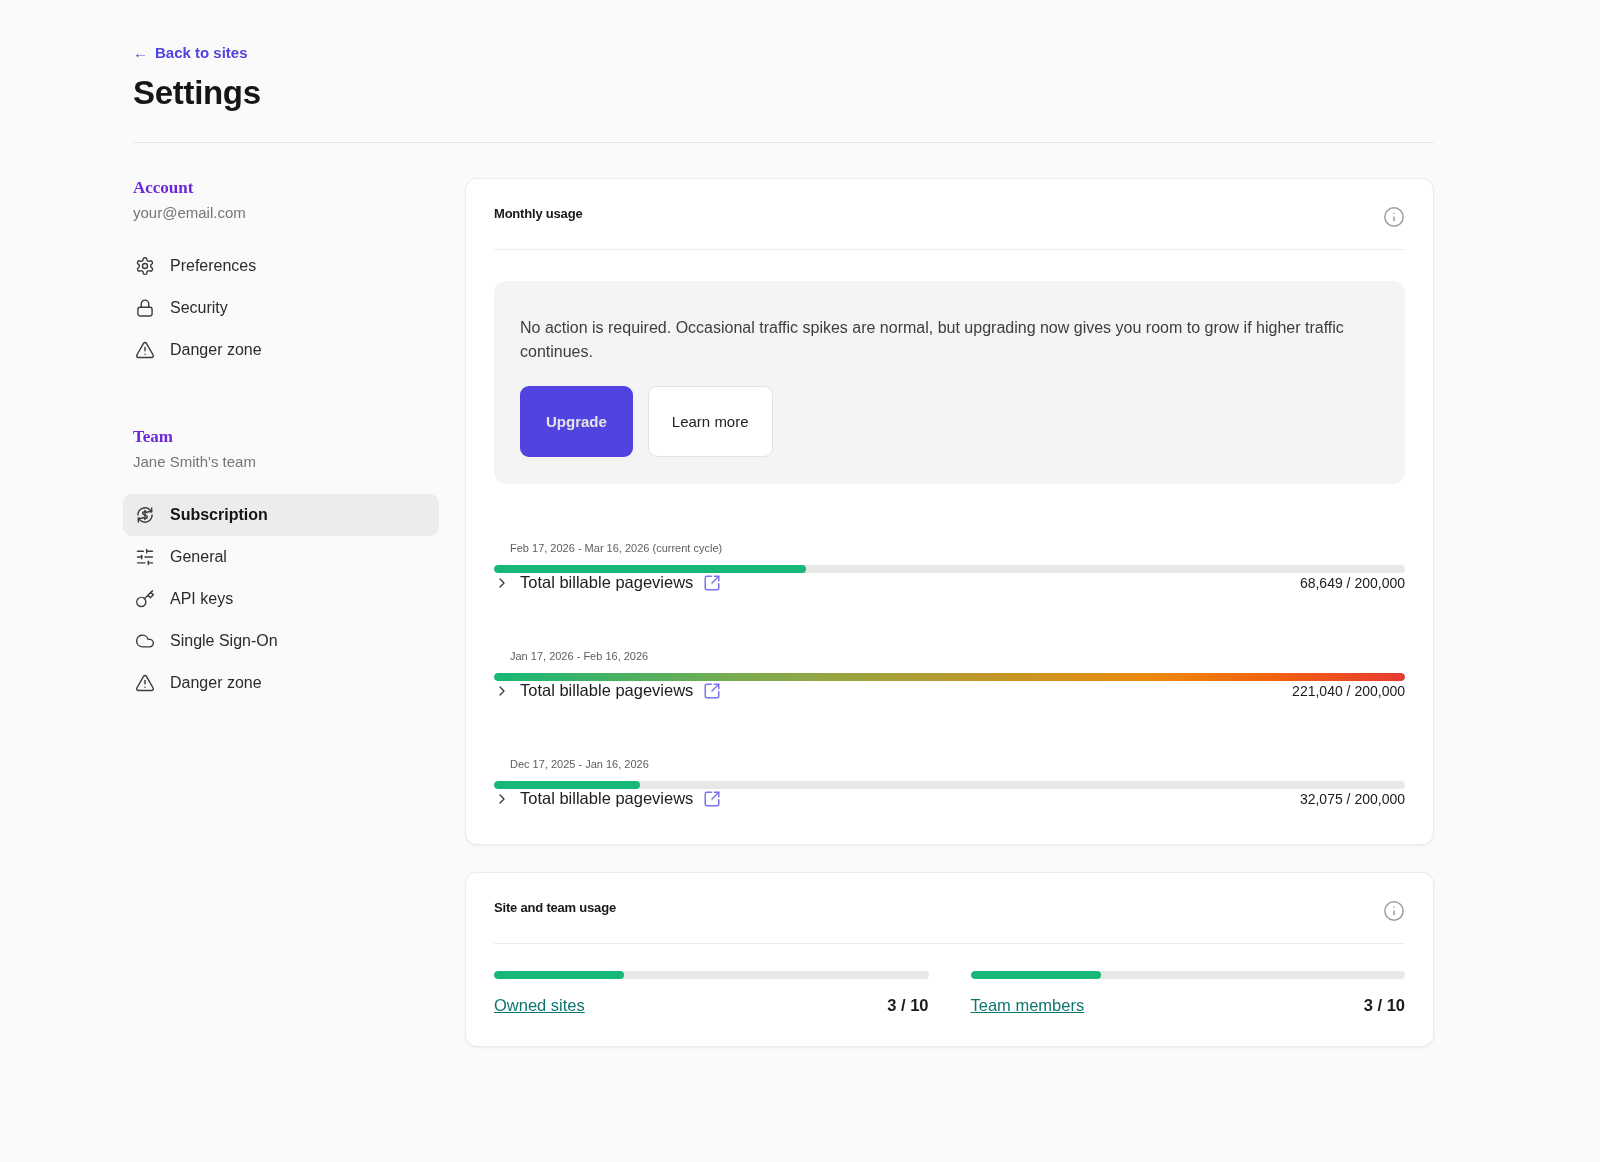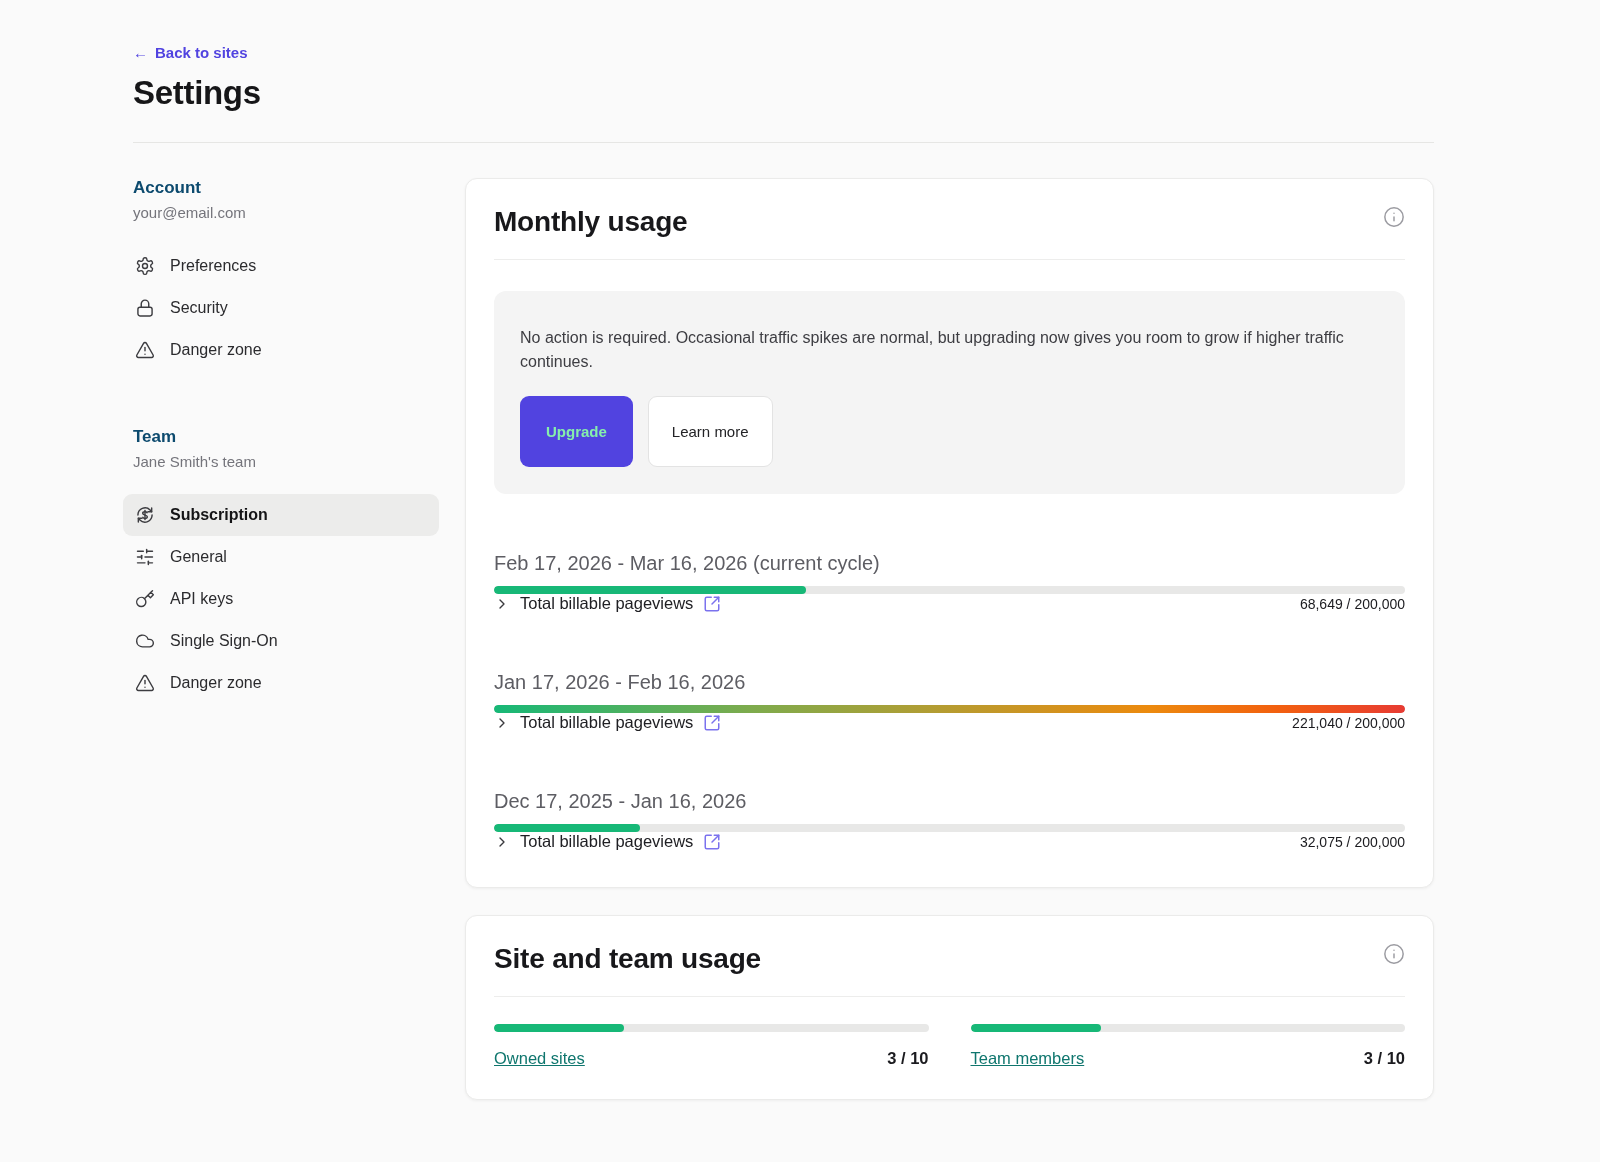--- a/index.html
+++ b/index.html
@@ -36,21 +36,21 @@
     margin:12px 0 0;font-size:33px;font-weight:700;color:#161618;letter-spacing:-.3px;
   }
   .header-rule{margin-top:30px;border-bottom:1px solid #e6e6e4;}
 
   
   .layout{display:flex;gap:26px;margin-top:35px;align-items:flex-start;}
 
   
   .sidebar{width:306px;flex-shrink:0;}
   .group + .group{margin-top:56px;}
-  .group-title{font-size:17px;font-weight:700;color:#0c4a6e;}
+  .group-title{font-size:17px;font-weight:700;color:#6d28d9;font-family:Liberation Serif, serif;}
   .group-subtitle{margin-top:6px;font-size:15px;color:var(--muted);}
   .nav{margin:24px 0 0 -10px;}
   .nav-item{
     display:flex;align-items:center;gap:15px;
     padding:11px 12px;border-radius:9px;
     font-size:16px;color:#2b2b2e;cursor:pointer;
   }
   .nav-item.active{background:#ececeb;}
   .nav-item.active .nav-label{font-weight:700;color:#141416;}
   .nav-icon{width:20px;height:20px;display:inline-flex;color:#3c3c40;flex-shrink:0;}
@@ -59,40 +59,40 @@
   
   .main{flex:1;min-width:0;}
   .card{
     background:var(--card_bg);
     border:1px solid var(--card_border);
     border-radius:12px;
     box-shadow:0 1px 3px rgba(0,0,0,.05);
   }
   .card + .card{margin-top:27px;}
   .card-head{display:flex;justify-content:space-between;align-items:flex-start;padding:27px 28px 0;}
-  .card-title{font-size:28px;font-weight:700;color:#18181b;letter-spacing:-.2px;}
+  .card-title{font-size:13px;font-weight:700;color:#18181b;letter-spacing:-.2px;}
   .info-btn{color:#9b9ba1;background:none;border:none;padding:0;cursor:pointer;display:inline-flex;}
   .info-btn svg{width:22px;height:22px;}
   .card-rule{margin:21px 28px 0;border-bottom:1px solid #ededec;}
   .card-body{padding:31px 28px 36px;}
   .card-body.compact{padding:27px 28px 31px;}
 
   
   .banner{background:var(--banner_bg);border-radius:12px;padding:25px 26px 27px;}
   .banner-title{font-size:16px;font-weight:700;color:#1c1c1f;}
   .banner-body{margin-top:10px;font-size:16px;line-height:1.5;color:#3d3d42;max-width:900px;}
   .banner-actions{margin-top:22px;display:flex;gap:15px;}
   .btn{font-family:inherit;font-size:15px;border-radius:9px;cursor:pointer;line-height:1;}
-  .btn-primary{background:var(--accent);color:#86efac;border:none;padding:28px 26px;font-weight:600;}
+  .btn-primary{background:var(--accent);color:#e5e5e5;border:none;padding:28px 26px;font-weight:600;}
   .btn-secondary{background:#fff;color:#232326;border:1px solid #e3e3e3;padding:14px 23px;}
 
   
   .cycle{margin-top:58px;}
   .cycle:first-of-type{margin-top:64px;}
-  .cycle-label{font-size:20px;color:#5d5d63;}
+  .cycle-label{font-size:11px;color:#5d5d63;margin-left:16px;}
   .track{margin-top:11px;height:8px;border-radius:99px;background:var(--track);overflow:hidden;}
   .fill{height:100%;border-radius:99px;background:var(--green);}
   .fill.over{background:var(--over_gradient);}
   .cycle-row{display:flex;justify-content:space-between;align-items:center;}
   .metric{display:inline-flex;align-items:center;gap:10px;font-size:16.5px;font-weight:500;color:#202024;cursor:pointer;background:none;border:none;font-family:inherit;padding:0;}
   .chev{width:16px;height:16px;color:#3a3a3e;display:inline-flex;}
   .ext{width:18px;height:18px;color:var(--accent_light);display:inline-flex;cursor:pointer;}
   .chev svg,.ext svg{width:100%;height:100%;}
   .metric-value{font-size:14px;color:#1b1b1f;}
 

